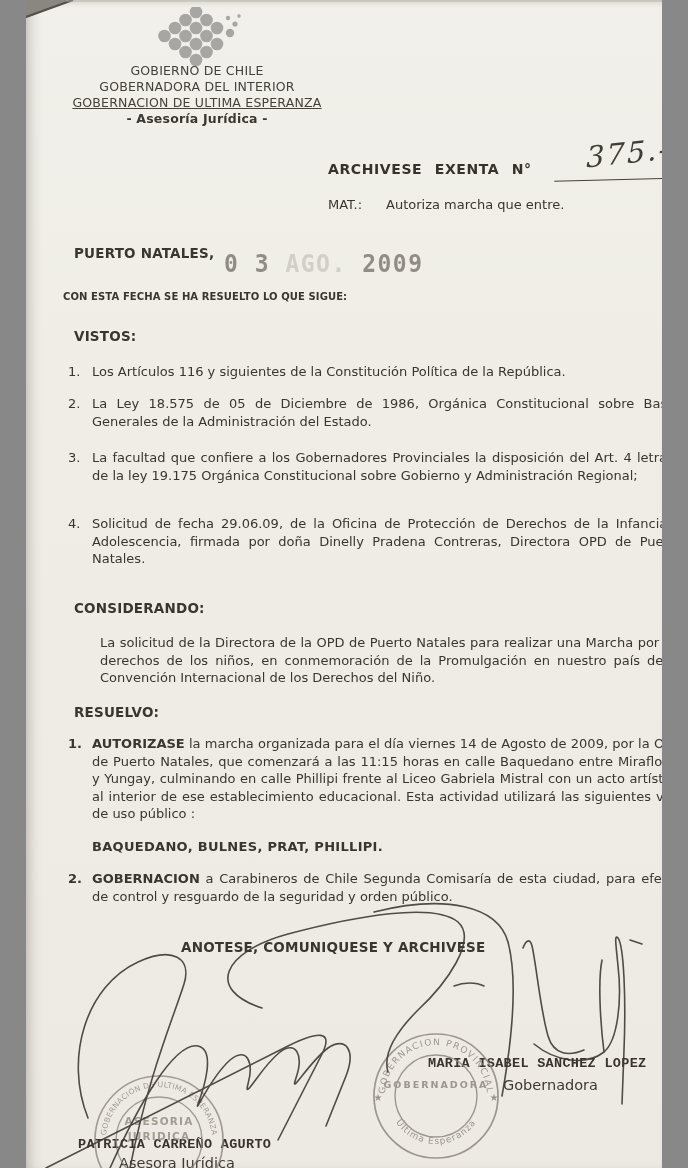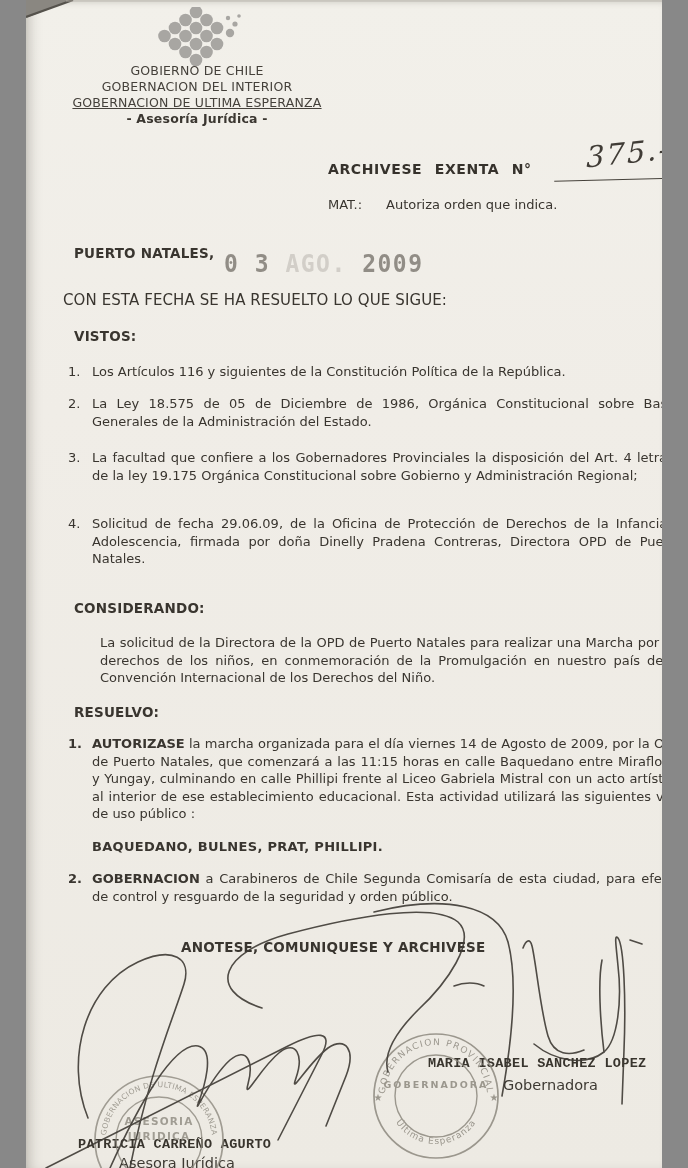--- a/index.html
+++ b/index.html
@@ -24,21 +24,21 @@
   .res-label{left:302px;top:161px;font-size:14px;font-weight:bold;letter-spacing:.6px;word-spacing:7px;color:#36322c;}
   .res-underline{left:528px;top:163px;width:130px;height:16px;border-bottom:1.6px solid #45413a;transform:rotate(-1.5deg);}
   .res-number{left:560px;top:136px;font-family:"DejaVu Serif","Liberation Serif",serif;font-style:italic;font-size:29px;letter-spacing:2px;color:#403c36;transform:rotate(-6deg) skewX(-6deg);}
   .res-slash{left:654px;top:156px;font-size:20px;font-style:italic;color:#45413a;}
   .mat{left:302px;top:197px;font-size:13px;}
   .mat .lbl{font-weight:normal;margin-right:24px;}
   
   .city{left:48px;top:245px;font-size:13.5px;font-weight:bold;letter-spacing:.2px;}
   .date-stamp{left:198px;top:250px;font-family:"DejaVu Sans Mono","Liberation Mono",monospace;font-weight:bold;font-size:23px;letter-spacing:1.5px;color:#918d86;transform:scaleY(1.08);}
   .date-stamp .faded{opacity:.32;}
-  .intro{left:37px;top:291px;font-size:15px;font-weight:normal;letter-spacing:.1px;}
+  .intro{left:37px;top:291px;font-size:10px;font-weight:bold;letter-spacing:.1px;}
   
   .sec-title{font-size:13.5px;font-weight:bold;letter-spacing:.2px;}
   .li{left:42px;width:614px;display:flex;line-height:17.5px;}
   .li .num{width:24px;flex:none;}
   .li .num.b{font-weight:bold;}
   .li .txt{flex:1;text-align:justify;}
   .para{left:74px;width:582px;text-align:justify;line-height:17.5px;}
   .streets{left:66px;top:839px;font-size:13px;font-weight:bold;letter-spacing:.3px;}
   .closing{left:155px;top:939px;font-size:13.5px;font-weight:bold;letter-spacing:.2px;}
   
@@ -71,32 +71,32 @@
         <circle cx="55.5" cy="45" r="6.3"></circle>
       <circle cx="45" cy="53" r="6.3"></circle>
       <circle cx="84" cy="17" r="2.6"></circle>
         <circle cx="77" cy="11" r="2.2"></circle>
         <circle cx="88" cy="9" r="1.8"></circle>
     </g>
   </svg>
 
   <div class="abs org">
     <div>GOBIERNO DE CHILE</div>
-    <div>GOBERNACION DEL INTERIOR</div>
+    <div>GOBERNADORA DEL INTERIOR</div>
     <div class="u">GOBERNACION DE ULTIMA ESPERANZA</div>
     <div class="aj">-   Asesoría Jurídica   -</div>
   </div>
 
   <div class="abs res-label">ARCHIVESE EXENTA N°</div>
   <div class="abs res-underline"></div>
   <div class="abs res-number">375.-</div>
   <div class="abs res-slash">/</div>
 
   <div class="abs mat">
-    <span class="lbl">MAT.:</span><span>Autoriza orden que indica.</span>
+    <span class="lbl">MAT.:</span><span>Autoriza marcha que entre.</span>
   </div>
 
   <div class="abs city">PUERTO NATALES,</div>
   <div class="abs date-stamp">
     <span>0 3</span>
     <span class="faded">AGO.</span>
     <span>2009</span>
   </div>
 
   <div class="abs intro">CON ESTA FECHA SE HA RESUELTO LO QUE SIGUE:</div>

